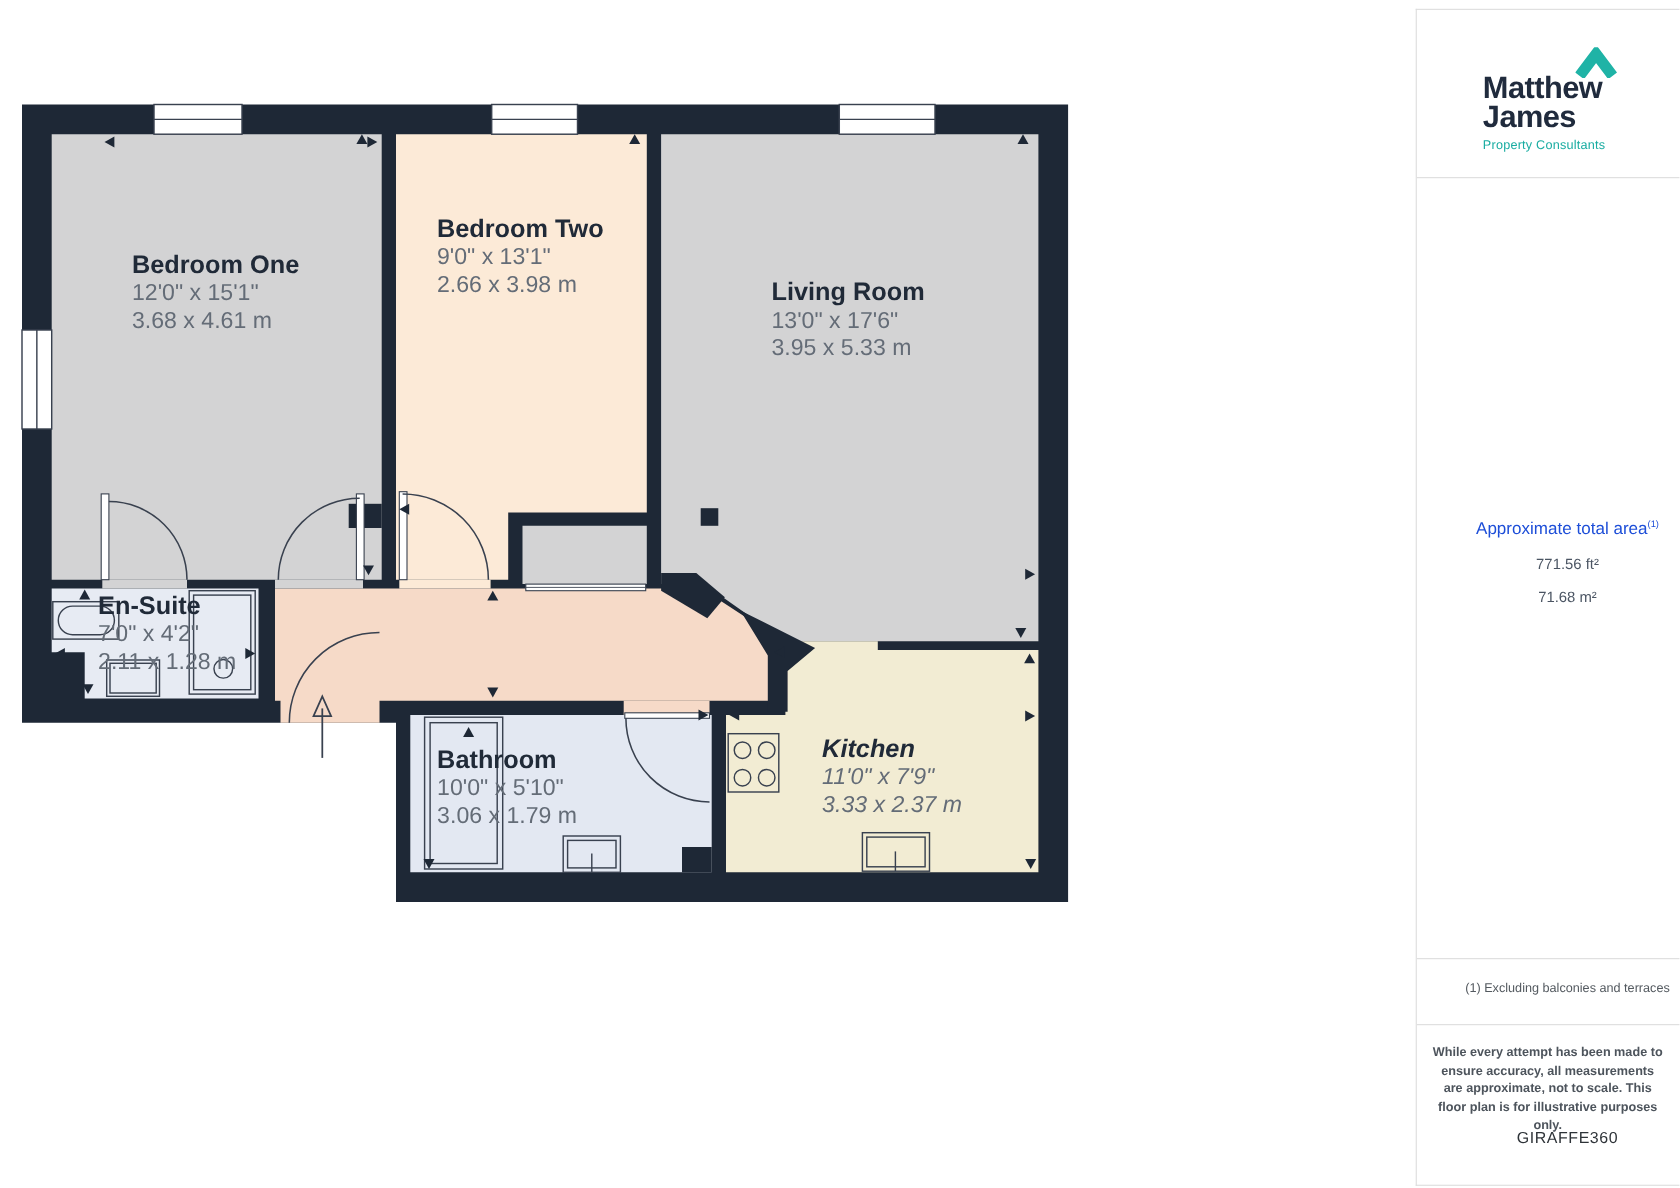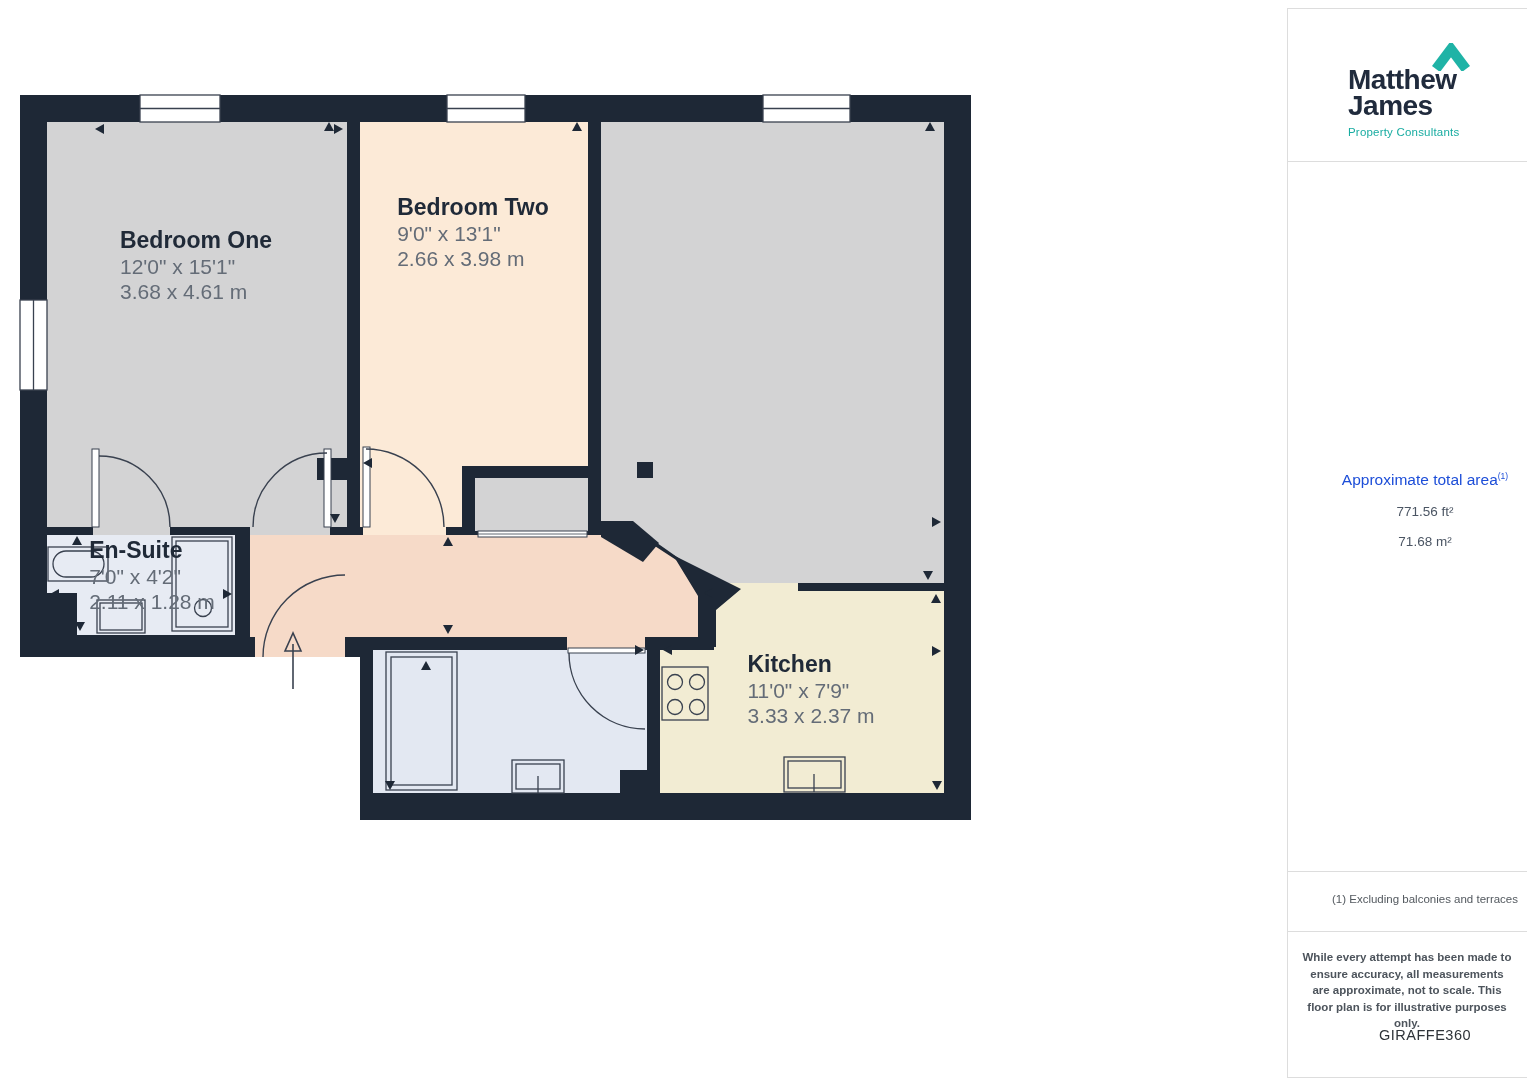--- a/index.html
+++ b/index.html
@@ -157,26 +157,36 @@
     <div class="room-label" style="left:196px;top:226px;">
       <div class="room-name">Bedroom One</div>
       <div class="room-dims">12'0" x 15'1"</div>
       <div class="room-dims">3.68 x 4.61 m</div>
     </div>
     <div class="room-label" style="left:473px;top:193px;">
       <div class="room-name">Bedroom Two</div>
       <div class="room-dims">9'0" x 13'1"</div>
       <div class="room-dims">2.66 x 3.98 m</div>
     </div>
+    <div class="room-label" style="left:771px;top:251px;">
+      <div class="room-name">Living Room</div>
+      <div class="room-dims">13'0" x 17'6"</div>
+      <div class="room-dims">3.95 x 5.33 m</div>
+    </div>
     <div class="room-label" style="left:152px;top:536px;">
       <div class="room-name">En-Suite</div>
       <div class="room-dims">7'0" x 4'2"</div>
       <div class="room-dims">2.11 x 1.28 m</div>
     </div>
-    <div class="room-label" style="left:811px;top:650px;">
+    <div class="room-label" style="left:461px;top:676px;">
+      <div class="room-name">Bathroom</div>
+      <div class="room-dims">10'0" x 5'10"</div>
+      <div class="room-dims">3.06 x 1.79 m</div>
+    </div>
+    <div class="room-label" style="left:811px;top:666px;font-style:italic;">
       <div class="room-name">Kitchen</div>
       <div class="room-dims">11'0" x 7'9"</div>
       <div class="room-dims">3.33 x 2.37 m</div>
     </div>
   </div>
 
   <aside class="sidebar">
     <div class="logo">
       <svg class="chevron" width="38" height="28" viewBox="0 0 38 28">
         <path d="M4,26 L19,6 L34,26" fill="none" stroke="#1fb3a6" stroke-width="10"></path>

